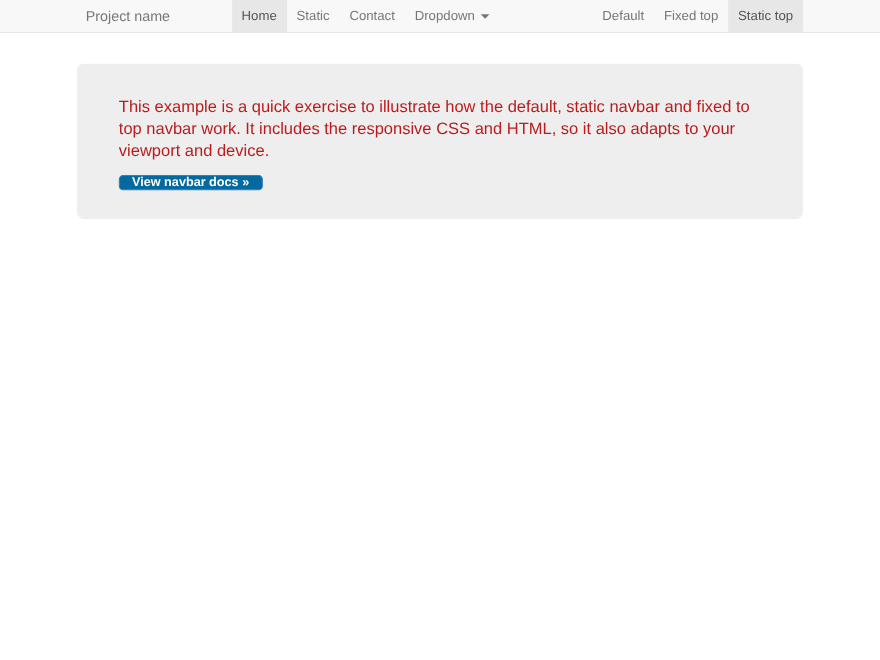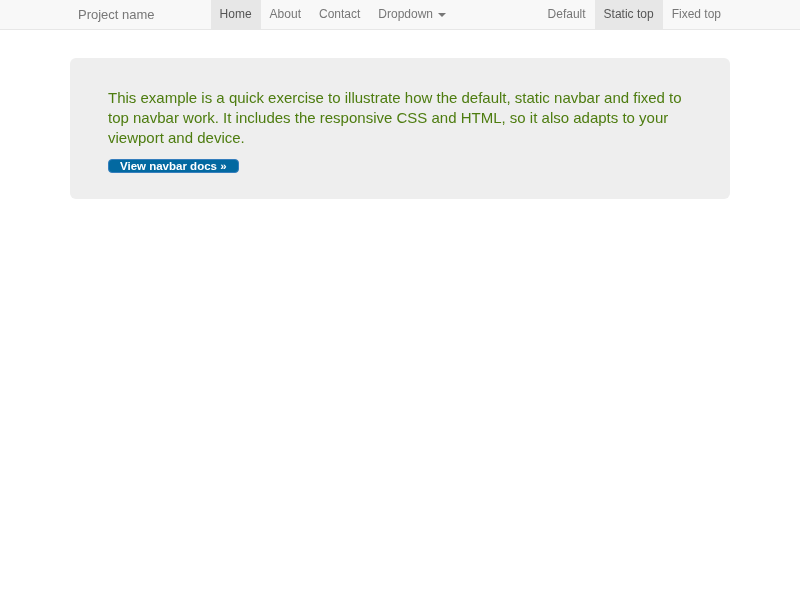--- a/index.html
+++ b/index.html
@@ -80,21 +80,21 @@
     font-size: 40px;
     font-weight: 400;
     line-height: 1.1;
     color: #333;
     margin-bottom: 10px;
     letter-spacing: 0;
   }
   .jumbotron p {
     font-size: 15px;
     line-height: 20px;
-    color: #4d7c0f;
+    color: #b91c1c;
     margin-bottom: 8px;
     max-width: 580px;
   }
   .btn-primary {
     display: inline-block;
     background: #0369a1;
     border: 1px solid #357ebd;
     border-radius: 4px;
     color: #fff;
     font-size: 11.5px;
@@ -107,32 +107,32 @@
 </style>
 </head>
 <body>
 
 <nav class="navbar">
   <div class="navbar-container">
     <a class="navbar-brand">Project name</a>
 
     <ul class="navbar-nav">
       <li class="nav-item active">Home</li>
-      <li class="nav-item">About</li>
+      <li class="nav-item">Static</li>
       <li class="nav-item">Contact</li>
       <li class="nav-item">
         <span>Dropdown</span>
         <span class="caret"></span>
       </li>
     </ul>
 
     <ul class="navbar-nav right">
       <li class="nav-item">Default</li>
+      <li class="nav-item">Fixed top</li>
       <li class="nav-item active">Static top</li>
-      <li class="nav-item">Fixed top</li>
     </ul>
   </div>
 </nav>
 
 <div class="content-container">
   <div class="jumbotron">
     <p>This example is a quick exercise to illustrate how the default, static navbar and fixed to top navbar work. It includes the responsive CSS and HTML, so it also adapts to your viewport and device.</p>
     <a class="btn-primary">View navbar docs »</a>
   </div>
 </div>

